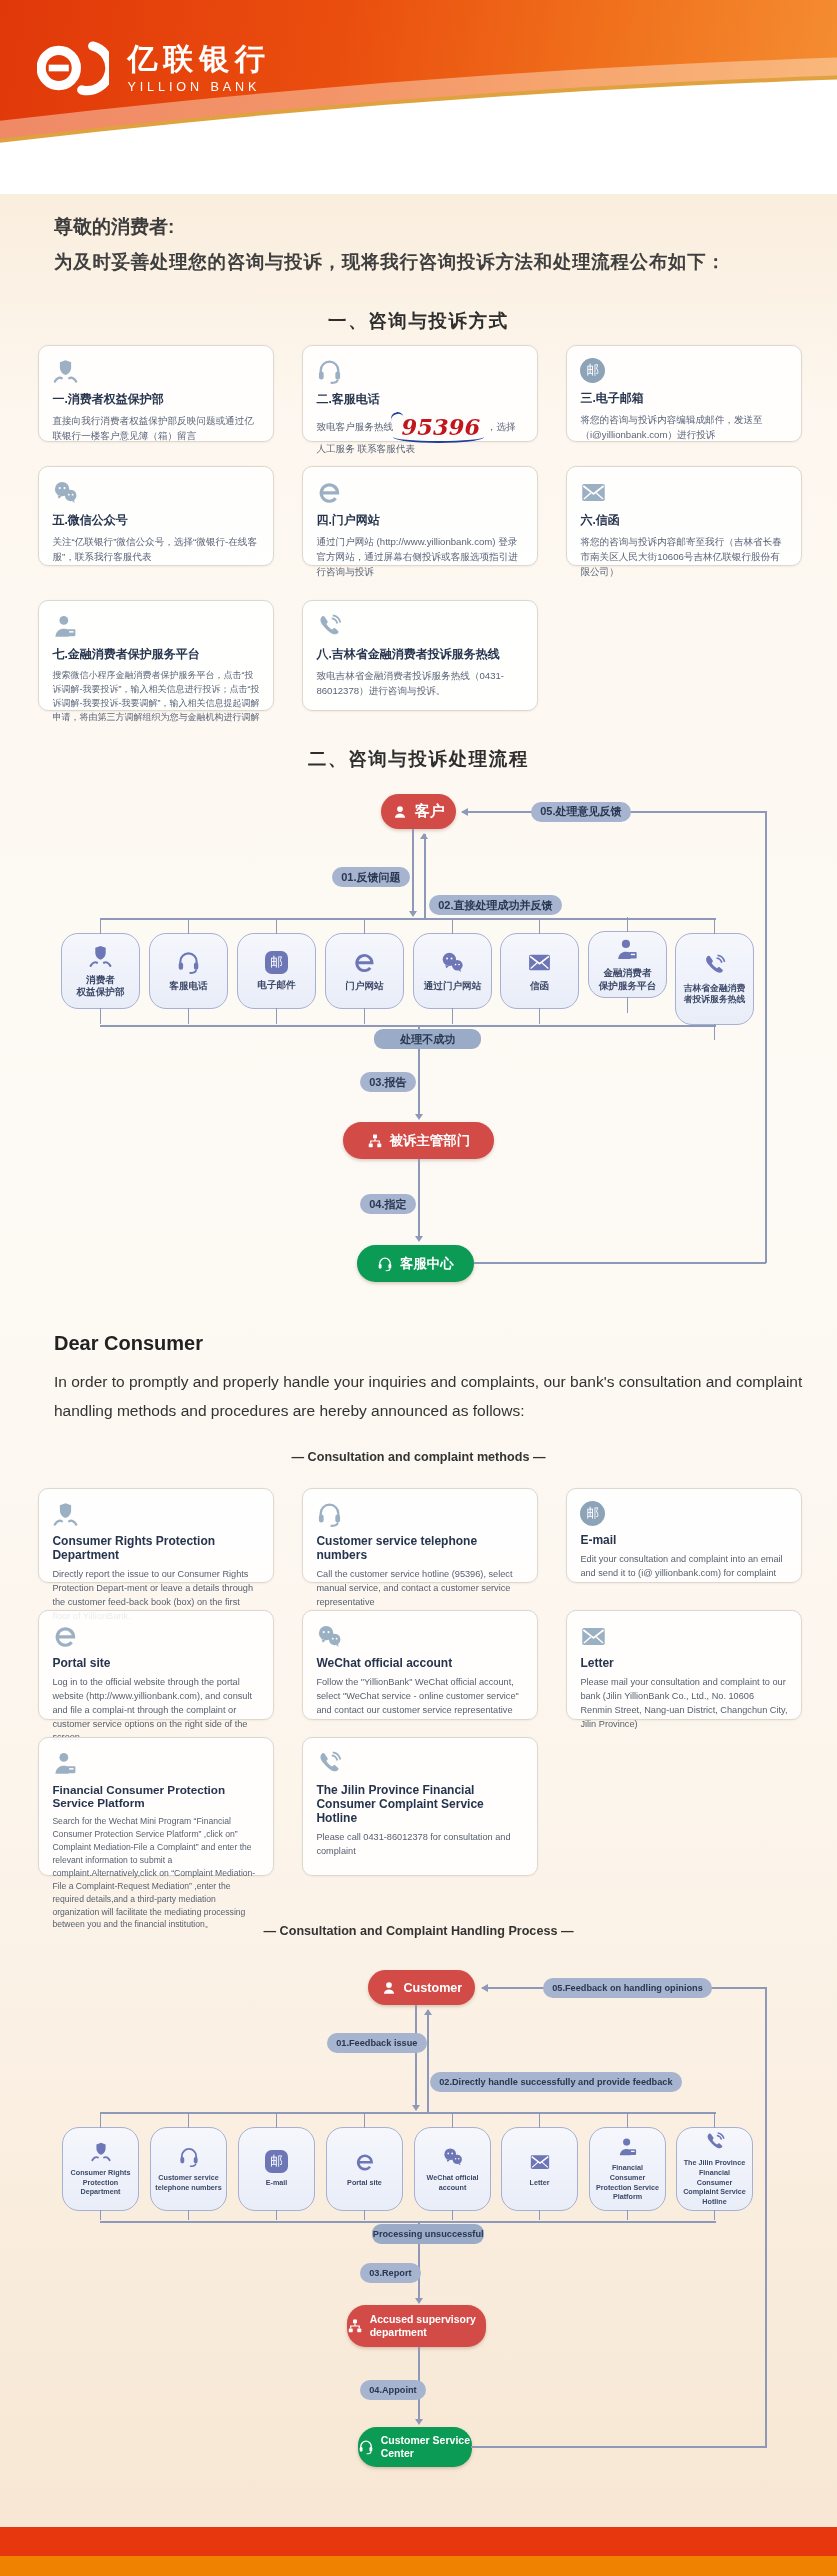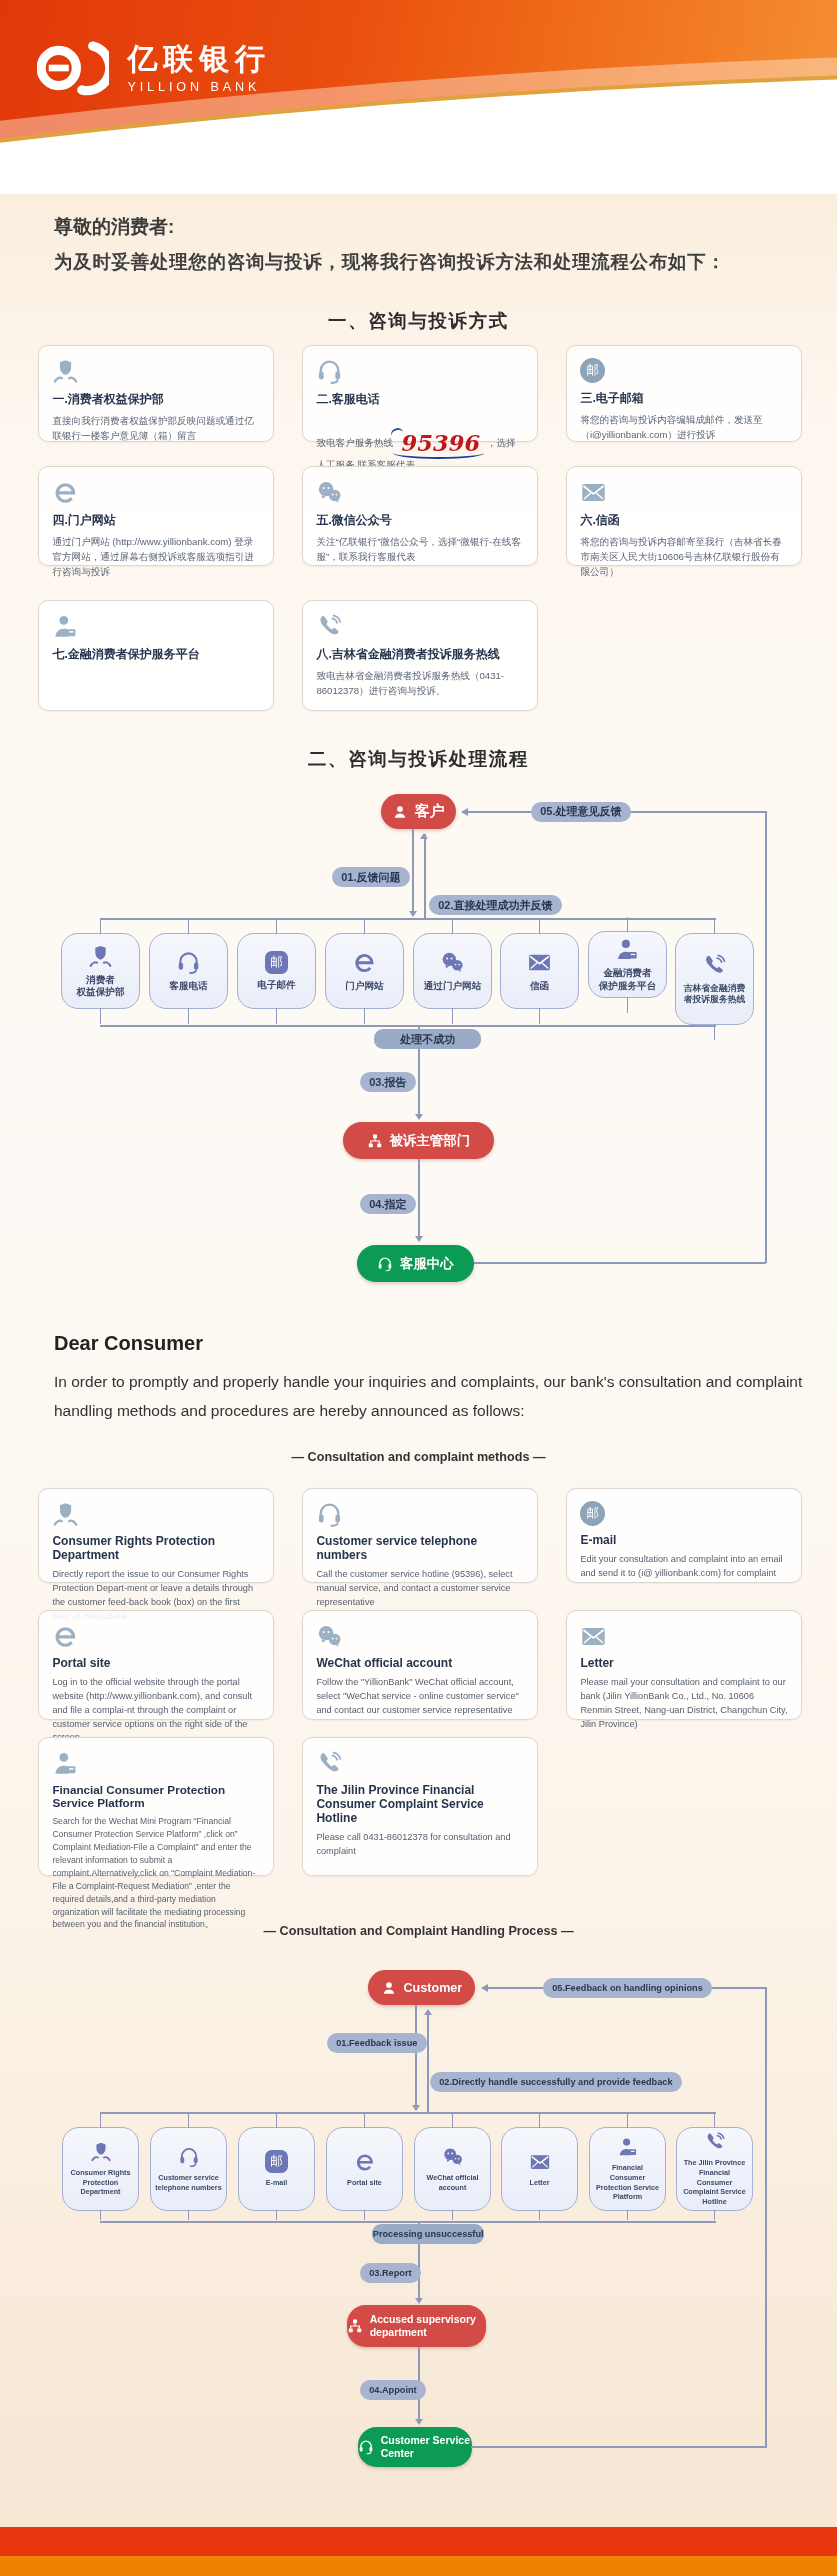--- a/index.html
+++ b/index.html
@@ -32,21 +32,21 @@
         border:0.8px solid #dcd8d0;border-radius:10px;padding:11.7px 13.4px 10px 13.4px;
         box-shadow:0 0.8px 1.7px rgba(180,160,130,0.12);}
   .card .ic{display:block;width:27px;height:27px;color:#9cb0c3;margin-bottom:6.7px;}
   .card h3{margin:0 0 5.9px 0;font-size:12px;color:#26344e;}
   .card p{margin:0;font-size:9.6px;line-height:1.55;color:#5a6477;}
   .en-card h3{font-size:12px;}
   .en-card p{font-size:9.2px;line-height:1.5;color:#555f6e;}
   .glyph-mail{display:flex;align-items:center;justify-content:center;width:25px;height:25px;border-radius:50%;
               background:#8ca3b8;color:#fff;font-size:12.6px;margin-bottom:7.5px;}
   .hotline{position:relative;display:inline-block;color:#c2161c;font-family:"DejaVu Serif","Liberation Serif",serif;
-           font-style:italic;font-weight:bold;font-size:22.6px;line-height:1;padding:1.7px 6.7px 3.3px 8.4px;vertical-align:-5px;margin-top:16px;}
+           font-style:italic;font-weight:bold;font-size:22.6px;line-height:1;padding:1.7px 6.7px 3.3px 8.4px;vertical-align:-5px;}
   .hotline::after{content:'';position:absolute;left:0;right:3.3px;bottom:-0.8px;height:10px;
                   border-bottom:2.5px solid #1d3f9b;border-radius:50%;}
   .hotline::before{content:'';position:absolute;left:-1.7px;top:-2.5px;width:13.4px;height:11.7px;
                    border-top:2.5px solid #1d3f9b;border-radius:50%;transform:rotate(-18deg);}
   
   .en-head{position:absolute;left:54px;top:1332px;font-size:20px;font-weight:bold;color:#222;}
   .en-body{position:absolute;left:54px;top:1368px;width:762px;font-size:15.5px;color:#333;line-height:1.85;}
   
   .flow{position:absolute;left:0;width:837px;}
   .hline,.vline{position:absolute;background:#8e99ba;}
@@ -176,46 +176,47 @@
     </div>
     <div class="card" style="height:97px">
       <span class="glyph-mail">邮</span>
       <h3>三.电子邮箱</h3>
       <p>将您的咨询与投诉内容编辑成邮件，发送至（i@yillionbank.com）进行投诉</p>
     </div>
   </div>
   <div class="card-row" style="top:466px">
     <div class="card" style="height:100px">
       <svg class="ic" viewBox="0 0 32 32" width="27" height="27">
+          <use href="#i-wechat"></use>
+        </svg>
+      <h3>五.微信公众号</h3>
+      <p>关注“亿联银行”微信公众号，选择“微银行-在线客服”，联系我行客服代表</p>
+    </div>
+    <div class="card" style="height:100px">
+      <svg class="ic" viewBox="0 0 32 32" width="27" height="27">
           <use href="#i-browser"></use>
         </svg>
       <h3>四.门户网站</h3>
       <p>通过门户网站 (http://www.yillionbank.com) 登录官方网站，通过屏幕右侧投诉或客服选项指引进行咨询与投诉</p>
     </div>
     <div class="card" style="height:100px">
       <svg class="ic" viewBox="0 0 32 32" width="27" height="27">
-          <use href="#i-wechat"></use>
-        </svg>
-      <h3>五.微信公众号</h3>
-      <p>关注“亿联银行”微信公众号，选择“微银行-在线客服”，联系我行客服代表</p>
-    </div>
-    <div class="card" style="height:100px">
-      <svg class="ic" viewBox="0 0 32 32" width="27" height="27">
           <use href="#i-envelope"></use>
         </svg>
       <h3>六.信函</h3>
       <p>将您的咨询与投诉内容邮寄至我行（吉林省长春市南关区人民大街10606号吉林亿联银行股份有限公司）</p>
     </div>
   </div>
   <div class="card-row" style="top:600px">
     <div class="card" style="height:111px">
       <svg class="ic" viewBox="0 0 32 32" width="27" height="27">
           <use href="#i-agent"></use>
         </svg>
       <h3>七.金融消费者保护服务平台</h3>
+      <p style="font-size:9px">搜索微信小程序金融消费者保护服务平台，点击“投诉调解-我要投诉”，输入相关信息进行投诉；点击“投诉调解-我要投诉-我要调解”，输入相关信息提起调解申请，将由第三方调解组织为您与金融机构进行调解</p>
     </div>
     <div class="card" style="height:111px">
       <svg class="ic" viewBox="0 0 32 32" width="27" height="27">
           <use href="#i-phone"></use>
         </svg>
       <h3>八.吉林省金融消费者投诉服务热线</h3>
       <p>致电吉林省金融消费者投诉服务热线（0431-86012378）进行咨询与投诉。</p>
     </div>
   </div>
 

